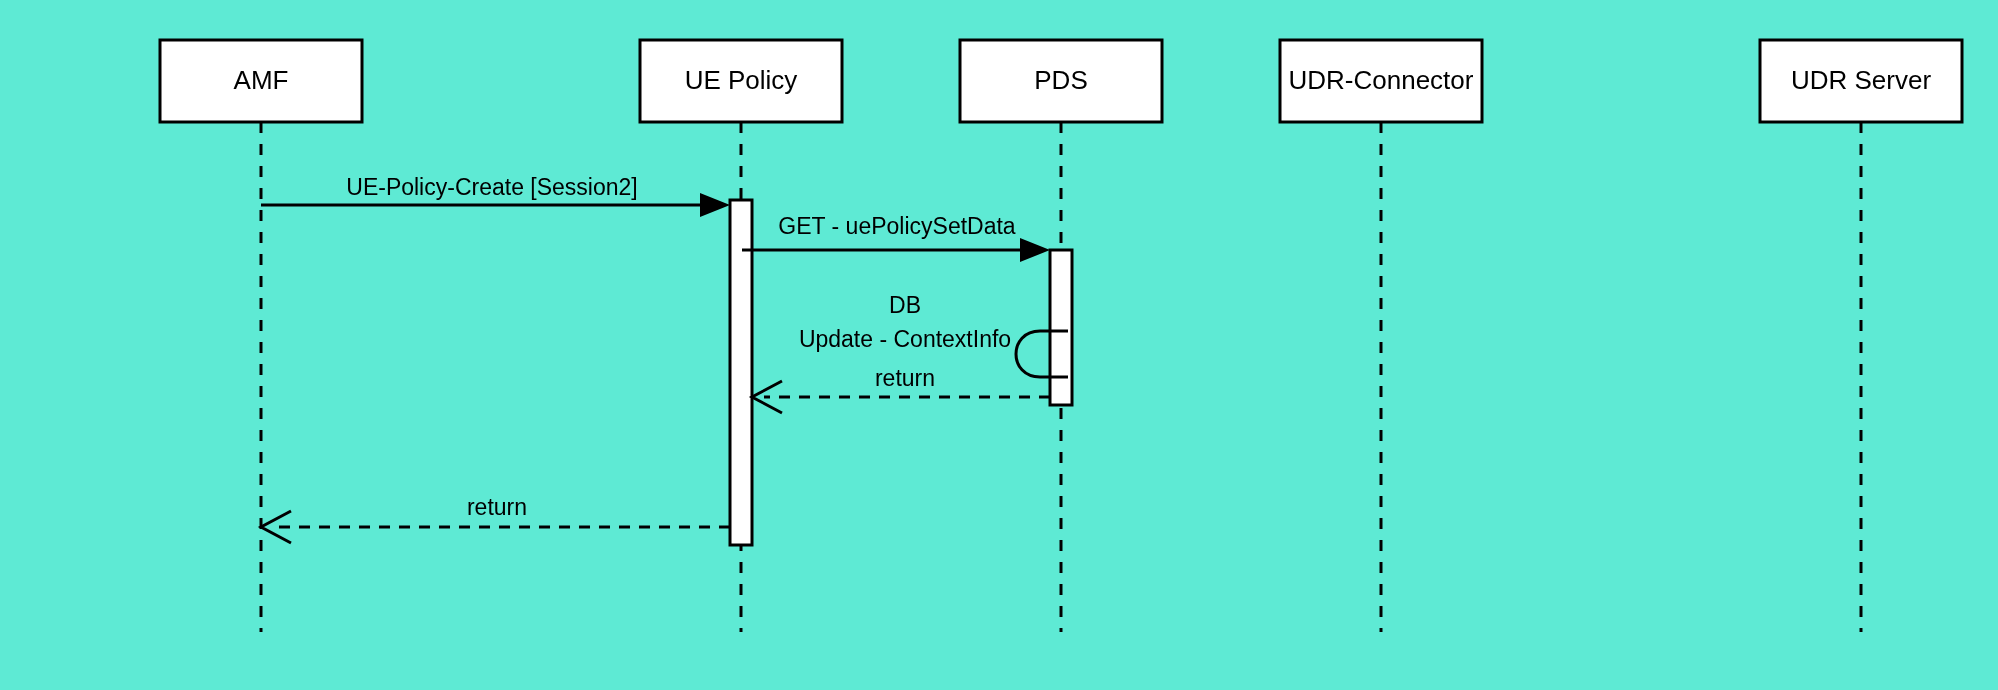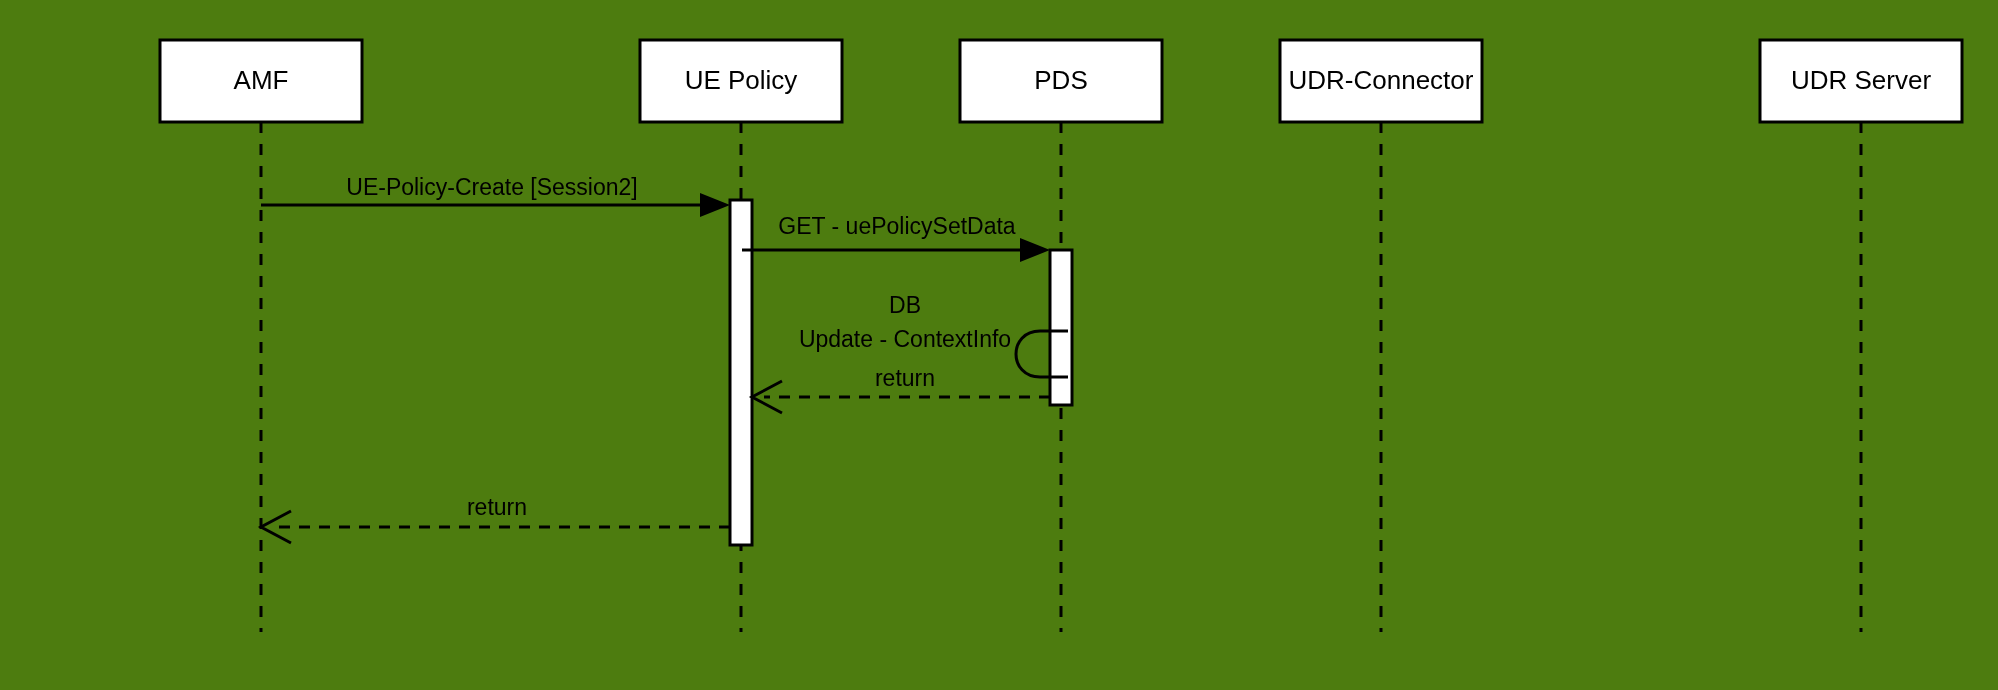--- a/index.html
+++ b/index.html
@@ -4,21 +4,21 @@
 <style>
   html, body {
     margin: 0;
     padding: 0;
     background: #ffffff;
   }
   #canvas {
     position: relative;
     width: 1998px;
     height: 690px;
-    background: #4d7c0f;
+    background: #5eead4;
     font-family: "Liberation Sans", sans-serif;
     overflow: hidden;
   }
   #diagram-svg {
     position: absolute;
     top: 0;
     left: 0;
     width: 1998px;
     height: 690px;
   }

